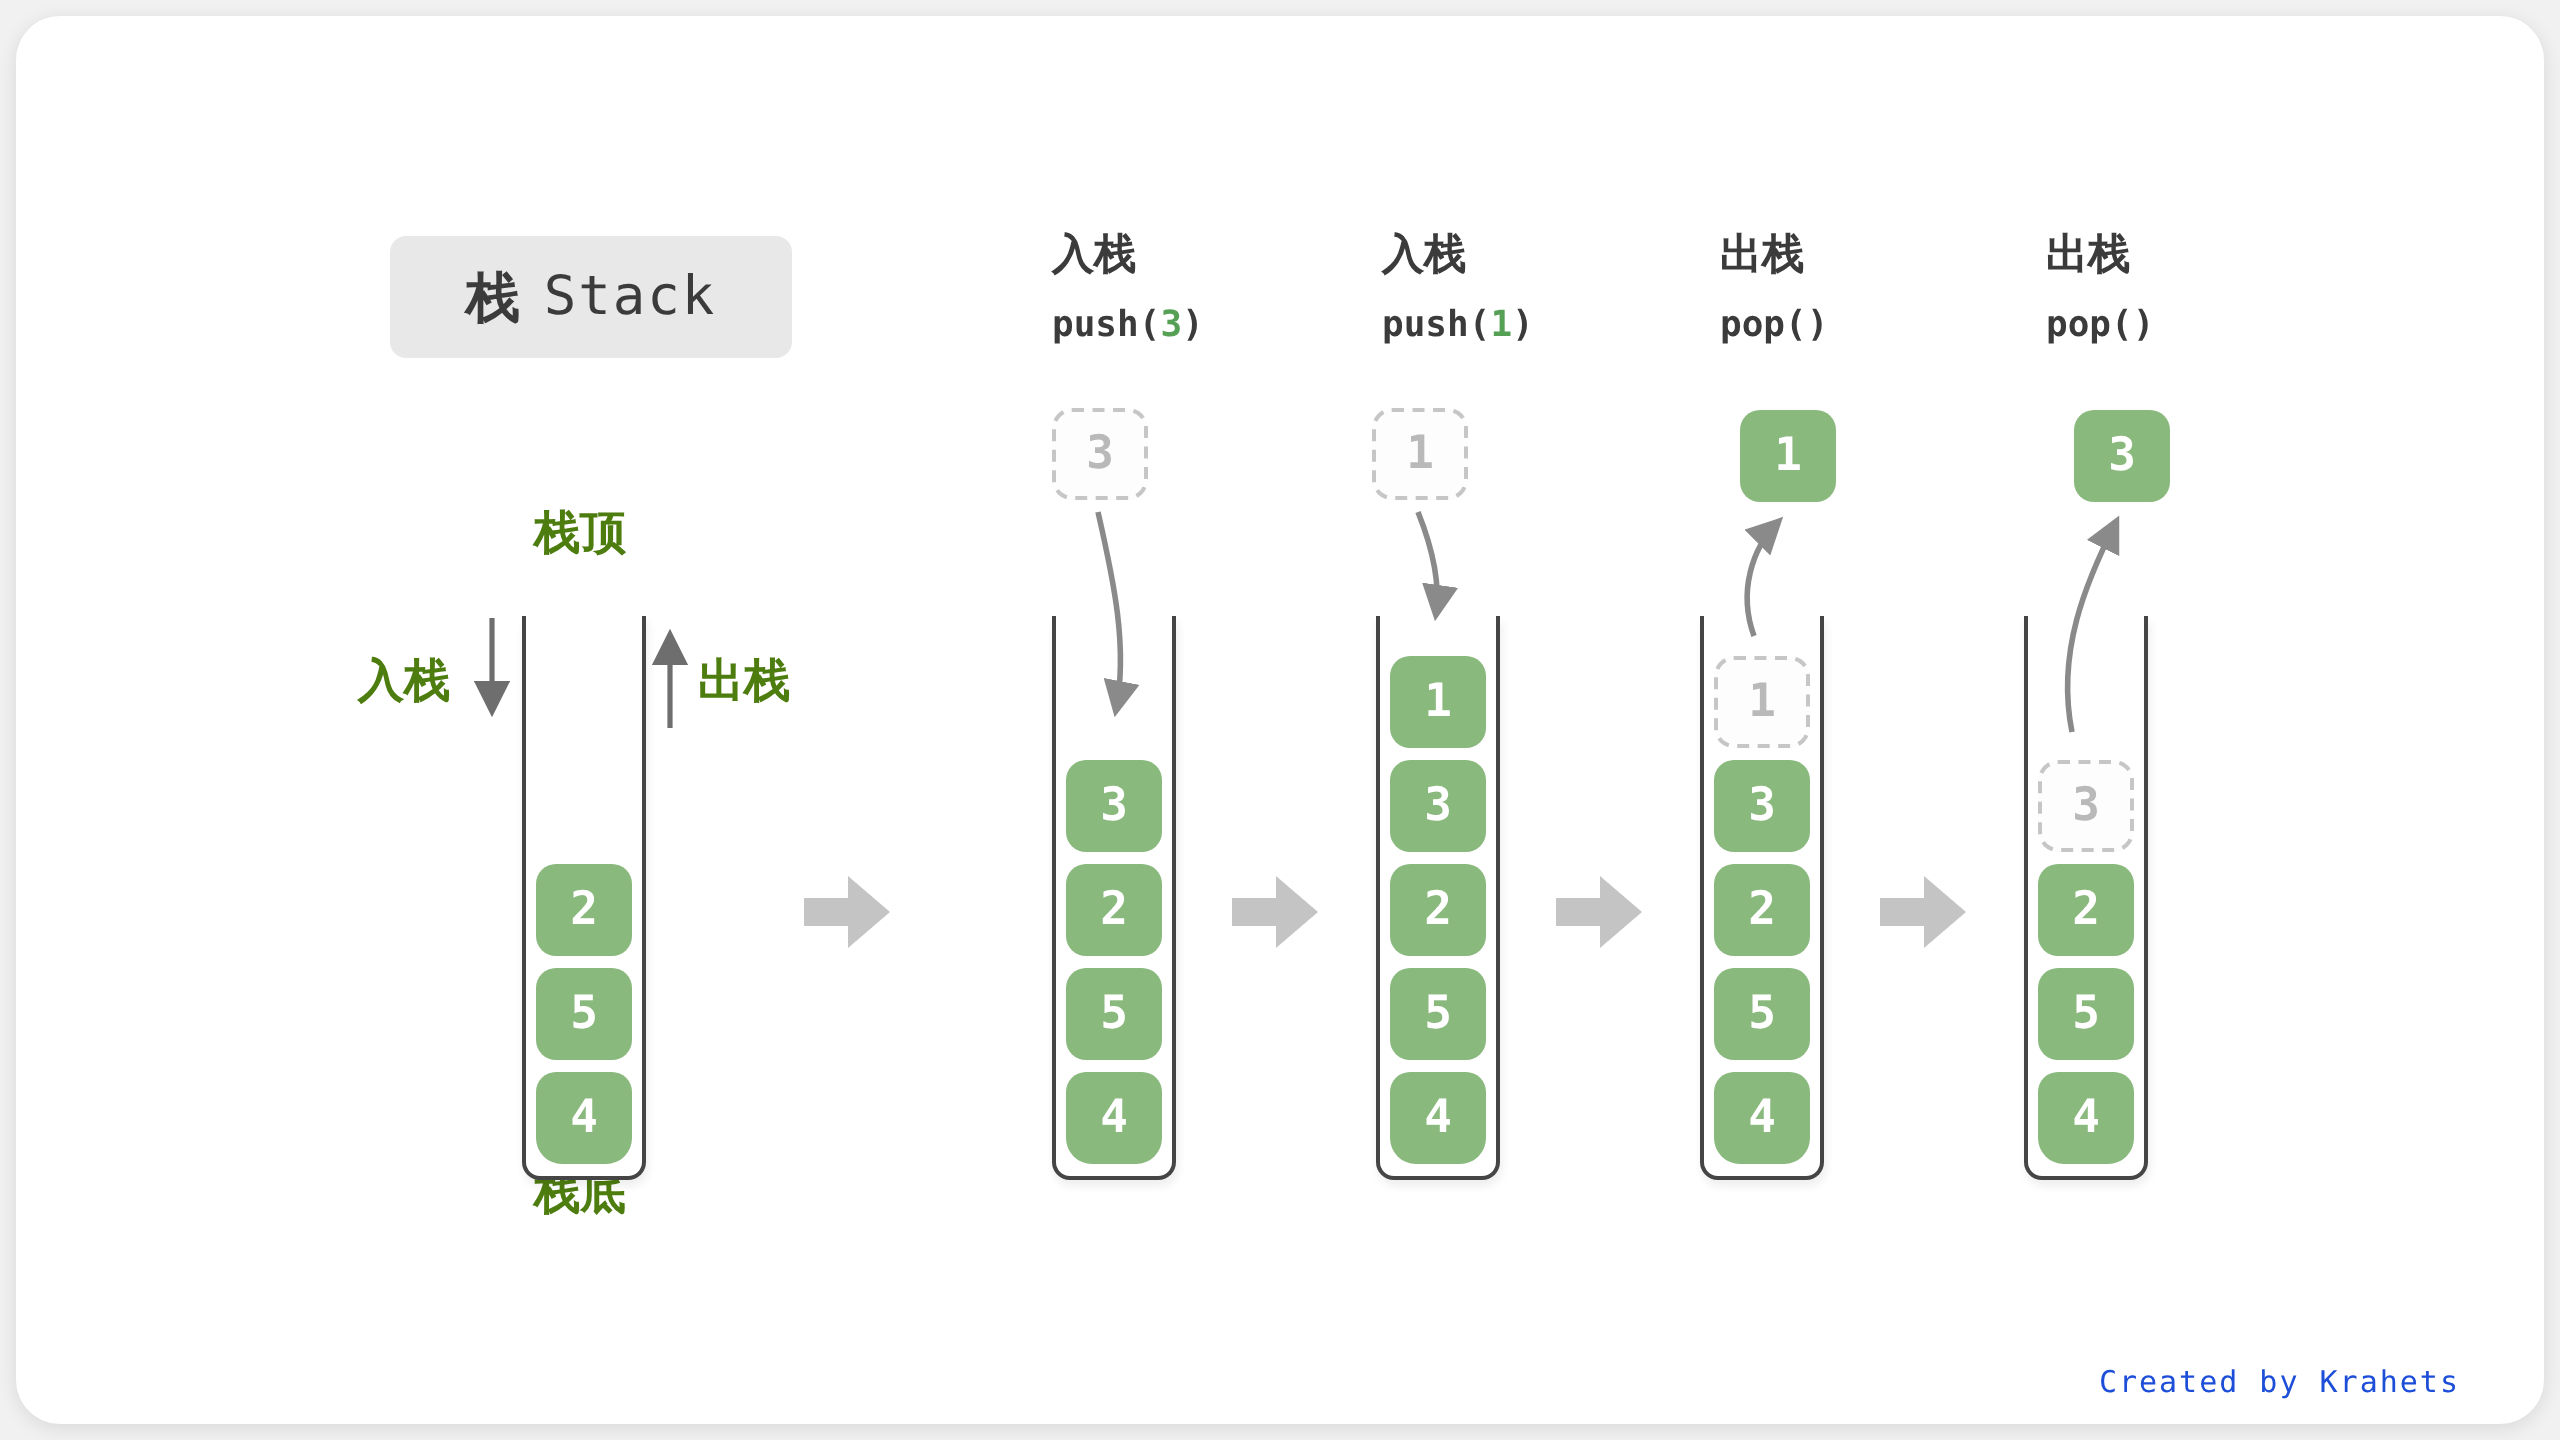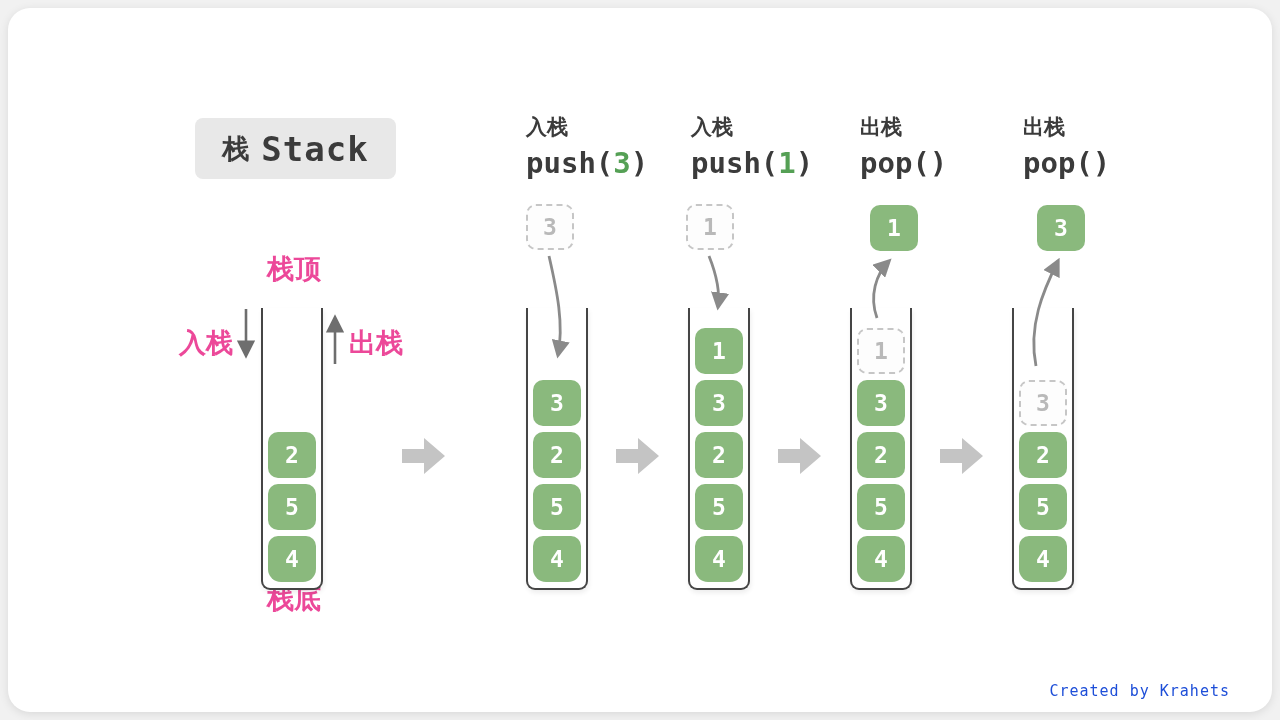--- a/index.html
+++ b/index.html
@@ -14,31 +14,31 @@
     background:#ffffff;border-radius:22px;
     box-shadow:0 2px 10px rgba(0,0,0,0.10);
   }
   .title-box{
     position:absolute;left:187px;top:110px;width:201px;height:61px;
     background:#e8e8e8;border-radius:8px;
     display:flex;align-items:center;justify-content:center;gap:12px;
     color:#3b3b3b;
   }
   .title-zh{font-weight:700;font-size:27px;}
-  .title-en{font-family:"DejaVu Sans Mono","Liberation Mono",monospace;font-weight:700;font-size:34px;letter-spacing:1px;}
+  .title-en{font-family:"DejaVu Sans Mono","Liberation Mono",monospace;font-weight:400;font-size:27px;letter-spacing:1px;}
 
   .col-head{position:absolute;top:106px;color:#3b3b3b;}
   .col-head .op{font-weight:700;font-size:21px;line-height:26px;}
   .col-head .code{
     font-family:"DejaVu Sans Mono","Liberation Mono",monospace;
-    font-weight:600;font-size:29px;line-height:26px;margin-top:10px;
+    font-weight:600;font-size:18px;line-height:26px;margin-top:10px;
   }
   .code .arg{color:#55a055;font-weight:700;}
 
-  .lbl{position:absolute;font-weight:700;font-size:27px;color:#ec4899;}
+  .lbl{position:absolute;font-weight:700;font-size:23px;color:#4d7c0f;}
 
   .tube{
     position:absolute;top:300px;width:62px;height:282px;
     border:2px solid #454545;border-top:none;
     border-radius:0 0 9px 9px;background:#ffffff;box-sizing:border-box;
     box-shadow:1px 3px 5px rgba(0,0,0,0.07);
   }
   .cell{
     position:absolute;left:50%;transform:translateX(-50%);
     width:48px;height:46px;border-radius:10px;box-sizing:border-box;

